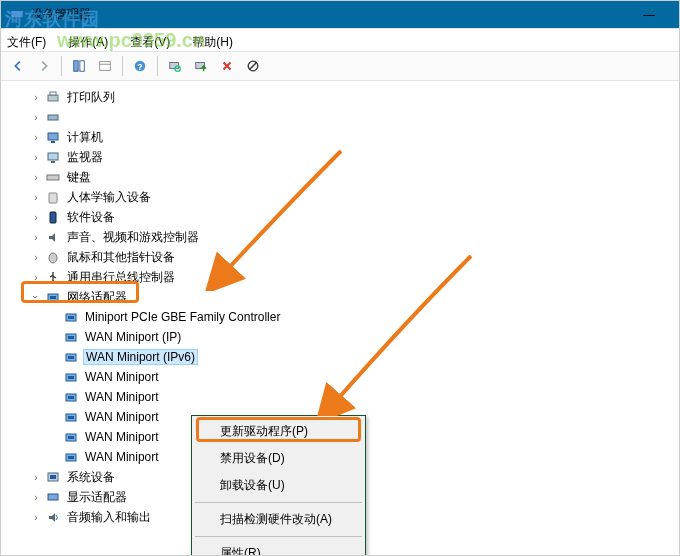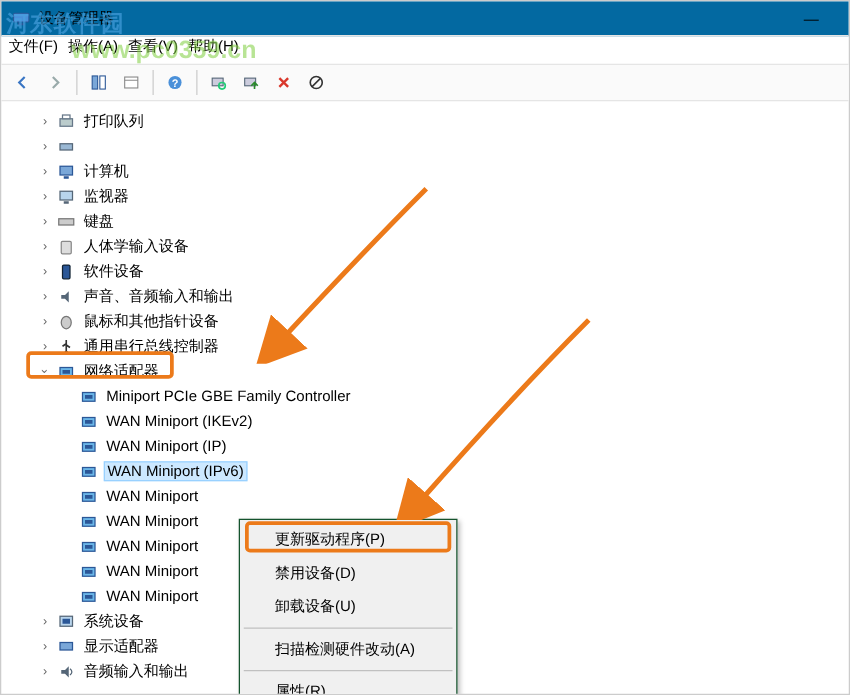--- a/index.html
+++ b/index.html
@@ -1,21 +1,21 @@
 <!DOCTYPE html>
 <html><head>
 <meta charset="utf-8">
 <style>
   * { box-sizing: border-box; margin: 0; padding: 0; }
   body { font-family: "Microsoft YaHei", "Segoe UI", sans-serif; font-size: 12px; background: #fff; width: 680px; height: 556px; overflow: hidden; position: relative; border: 1px solid #ccc;}
   .titlebar { height: 28px; display: flex; align-items: center; padding: 0 8px; background: #0369a1; border-bottom: 1px solid #e5e5e5;}
   .titlebar .ticon { width:16px; height:16px; margin-right:6px; display:inline-flex; align-items:center; justify-content:center;}
   .titlebar .title { flex:1; font-size:12px; color:#000;}
   .titlebar .winbtn { width:44px; height:28px; display:flex; align-items:center; justify-content:center; color:#000;}
-  .menubar { height: 22px; display:flex; align-items:flex-start; padding:0 6px; gap:8px; font-size:12px;}
+  .menubar { height: 22px; display:flex; align-items:flex-end; padding:0 6px; gap:22px; font-size:12px;}
   .menubar span { cursor:default;}
   .toolbar { height:30px; display:flex; align-items:center; padding:2px 6px; gap:4px; border-top:1px solid #e5e5e5; border-bottom:1px solid #e5e5e5; background:#fafafa;}
   .tbtn { width:22px; height:22px; display:flex; align-items:center; justify-content:center; border-radius:2px;}
   .sep { width:1px; height:20px; background:#ccc; margin:0 2px;}
   .tree { padding:6px 0 6px 6px; height: calc(100% - 80px); overflow:auto;}
   .row { display:flex; align-items:center; height:20px; padding-left:4px; white-space:nowrap;}
   .row .expander { width:14px; height:14px; display:flex; align-items:center; justify-content:center; color:#666; font-size:10px; margin-right:2px;}
   .row .devicon { width:16px; height:16px; margin-right:4px; display:inline-flex; align-items:center; justify-content:center;}
   .row.selected .label { background:#cce8ff; border:1px solid #99d1ff; padding:0 2px;}
   .row .label { padding:0 2px;text-align:center;}
@@ -182,21 +182,21 @@
       <span class="label">软件设备</span>
     </div>
 
   <div class="row indent1">
       <span class="expander">›</span>
       <span class="devicon">
         <svg width="14" height="14">
           <path d="M3 6 L6 6 L9 3 L9 12 L6 9 L3 9 Z" fill="#567"></path>
         </svg>
       </span>
-      <span class="label">声音、音频输入和输出</span>
+      <span class="label">声音、视频和游戏控制器</span>
     </div>
 
   <div class="row indent1">
       <span class="expander">›</span>
       <span class="devicon">
         <svg width="14" height="14">
           <ellipse cx="7" cy="8" rx="4" ry="5" fill="#ccc" stroke="#777"></ellipse>
         </svg>
       </span>
       <span class="label">鼠标和其他指针设备</span>
@@ -228,30 +228,20 @@
       <span class="expander"></span>
       <span class="devicon">
         <svg width="14" height="14">
           <rect x="2" y="4" width="10" height="7" fill="#6bb6e8" stroke="#2b5797"></rect>
           <rect x="4" y="6" width="6" height="3" fill="#2b5797"></rect>
         </svg>
       </span>
       <span class="label">Miniport PCIe GBE Family Controller</span>
     </div>
 
-  <div class="row indent2">
-      <span class="expander"></span>
-      <span class="devicon">
-        <svg width="14" height="14">
-          <rect x="2" y="4" width="10" height="7" fill="#6bb6e8" stroke="#2b5797"></rect>
-          <rect x="4" y="6" width="6" height="3" fill="#2b5797"></rect>
-        </svg>
-      </span>
-      <span class="label">WAN Miniport (IKEv2)</span>
-    </div>
 
   <div class="row indent2">
       <span class="expander"></span>
       <span class="devicon">
         <svg width="14" height="14">
           <rect x="2" y="4" width="10" height="7" fill="#6bb6e8" stroke="#2b5797"></rect>
           <rect x="4" y="6" width="6" height="3" fill="#2b5797"></rect>
         </svg>
       </span>
       <span class="label">WAN Miniport (IP)</span>

